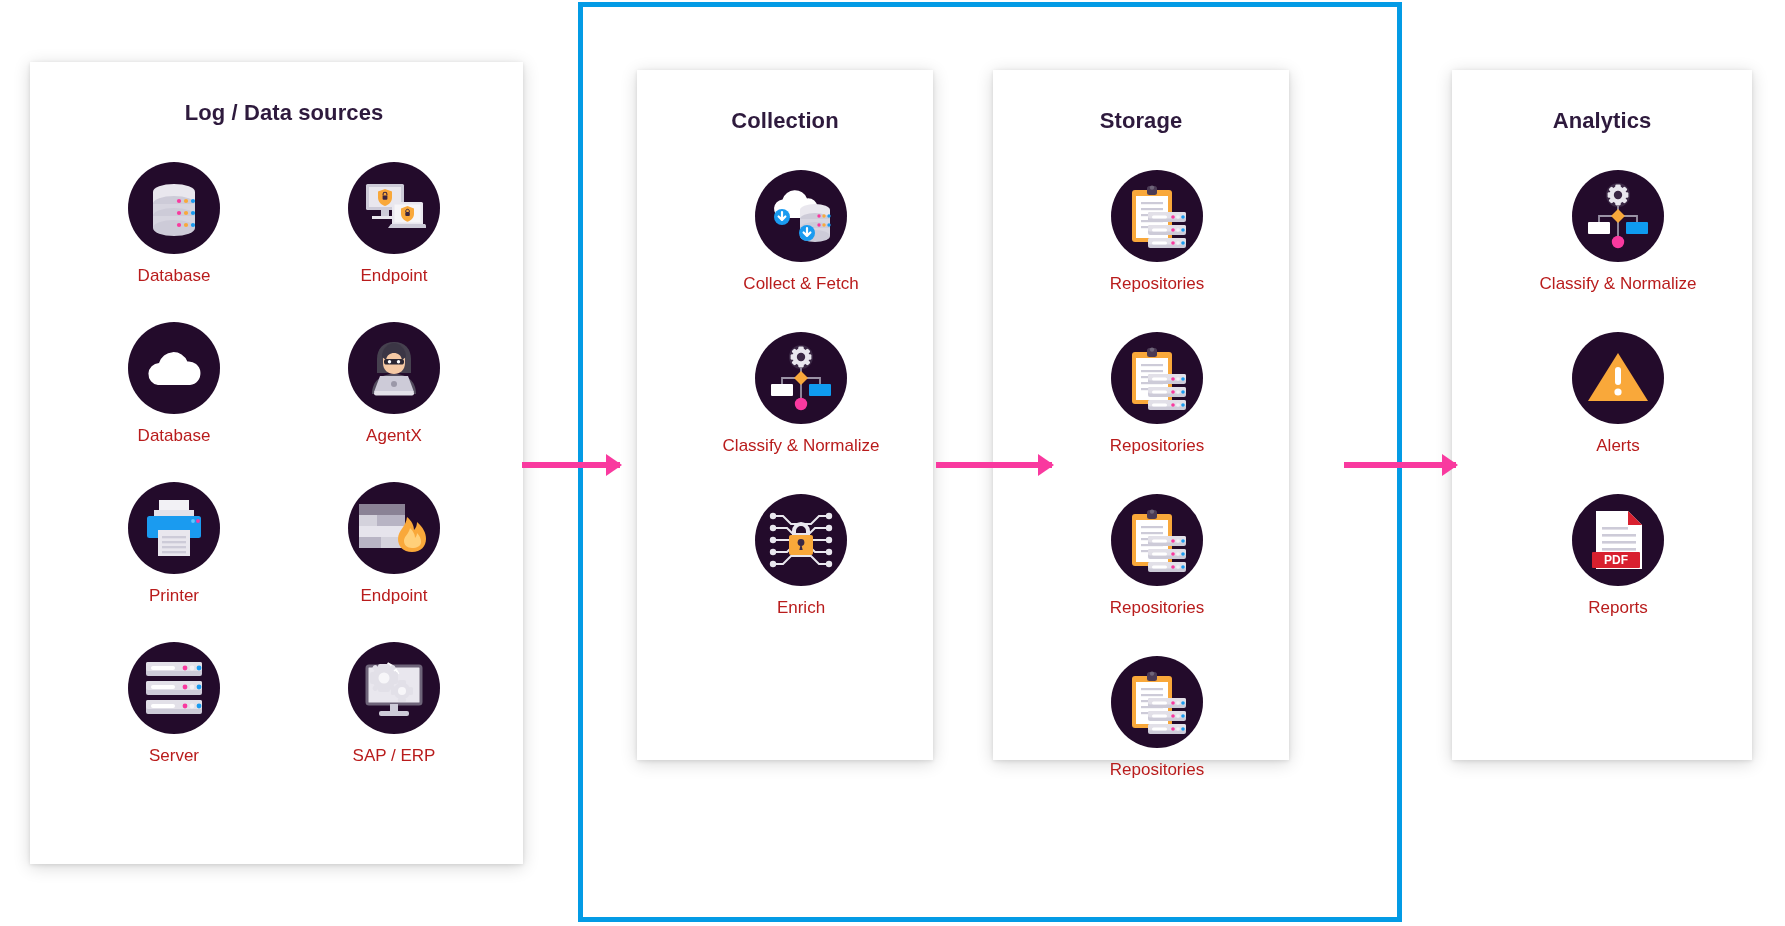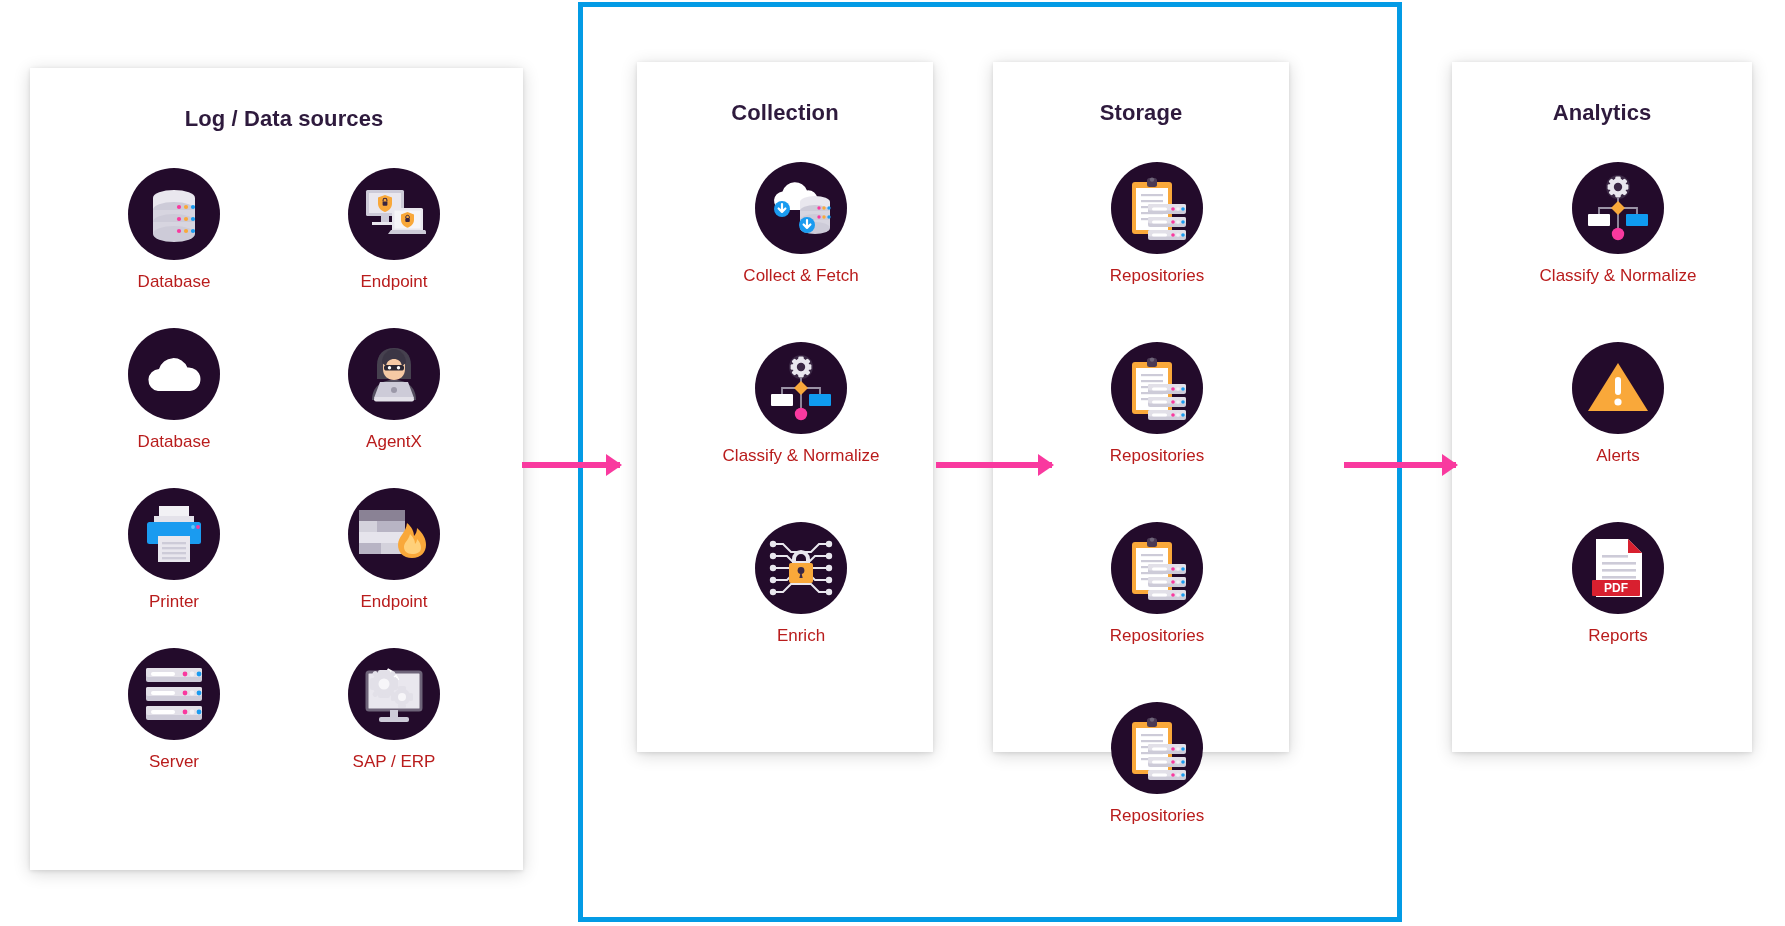--- a/index.html
+++ b/index.html
@@ -50,29 +50,29 @@
     width: 92px; height: 92px;
     border-radius: 50%;
     background: #230b2b;
     display: flex; align-items: center; justify-content: center;
     margin: 0 auto;
     overflow: hidden;
   }
   .circle svg { display:block; }
 
   
-  #card-sources { left: 30px; top: 68px; width: 493px; height: 802px; padding-left: 15px; }
+  #card-sources { left: 30px; top: 62px; width: 493px; height: 802px; padding-left: 15px; }
   #card-sources .card-title { margin-top: 38px; }
   #card-sources .items { margin-top: 36px; column-gap: 80px; row-gap: 36px; padding: 0 54px; }
   #card-sources .item { width: 140px; }
 
   
-  .card-col { width: 296px; height: 690px; top: 62px; }
+  .card-col { width: 296px; height: 690px; top: 70px; }
   .card-col .card-title { margin-top: 38px; }
-  .card-col .items { margin-top: 36px; flex-direction: column; row-gap: 56px; padding-left: 32px; }
+  .card-col .items { margin-top: 36px; flex-direction: column; row-gap: 38px; padding-left: 32px; }
   .card-col .item { width: 100%; }
 
   #card-collection { left: 637px; }
   #card-storage    { left: 993px; }
   #card-analytics  { left: 1452px; width: 300px; }
 
   
   .arrow {
     position: absolute;
     height: 6px;

